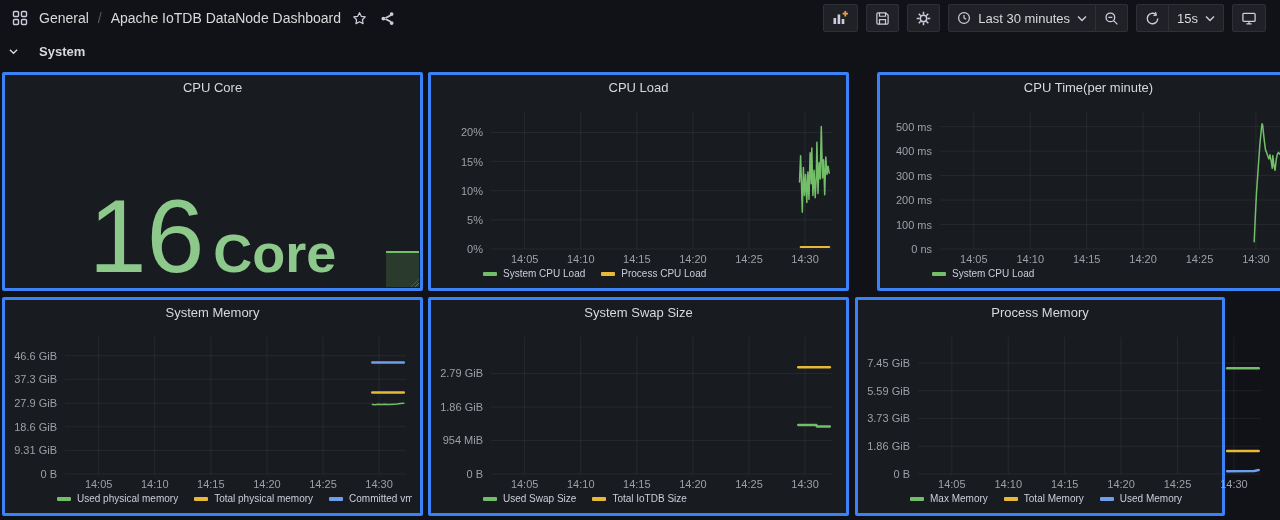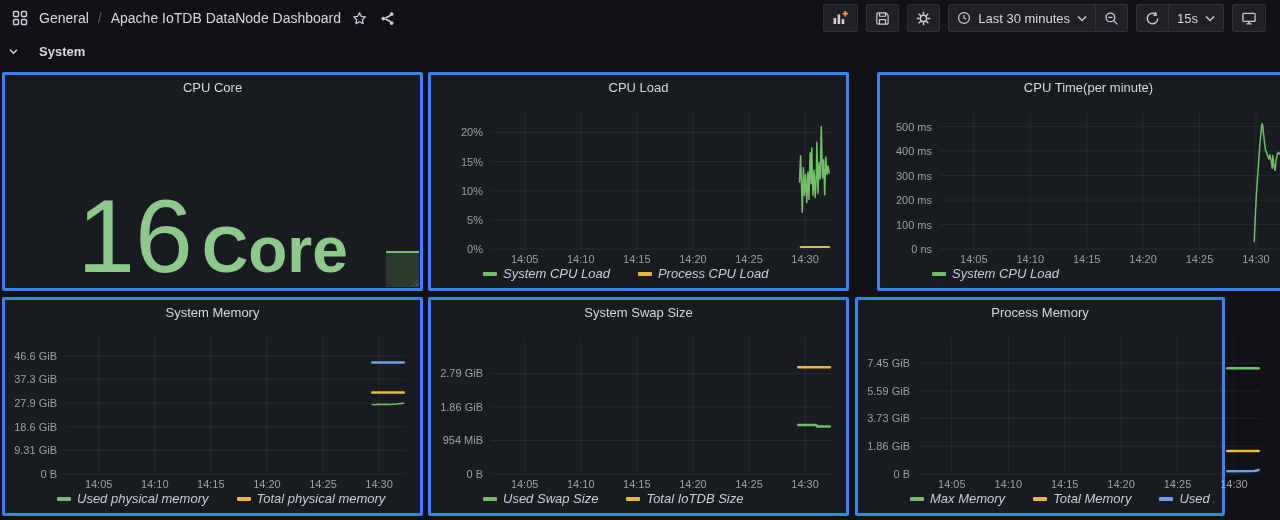--- a/index.html
+++ b/index.html
@@ -33,28 +33,28 @@
     position:absolute; background:#181b1f; border:3px solid #3b82f6; border-radius:2px;
     display:flex; flex-direction:column;
   }
   .panel-title {
     flex:none; height:25px; display:flex; align-items:center; justify-content:center;
     font-size:13px; font-weight:500; color:#d8d9da; cursor:pointer;
   }
   .panel-body { flex:1; min-height:0; display:flex; flex-direction:column; padding:0 8px 5px 8px; }
   .chart { flex:1; min-height:0; }
   svg text { font-family:"Liberation Sans", sans-serif; font-size:11px; fill:#9da0a6; }
-  .legend { flex:none; height:19px; display:flex; align-items:center; gap:28px; padding-left:44px; font-size:13px; color:#ccccdc; overflow:hidden;font-style:italic; }
+  .legend { flex:none; height:19px; display:flex; align-items:center; gap:16px; padding-left:44px; font-size:10px; color:#ccccdc; overflow:hidden; }
   .legend-item { display:flex; align-items:center; gap:6px; cursor:pointer; white-space:nowrap; }
   .legend-swatch { width:14px; height:4px; border-radius:1px; }
   
   .stat-body { position:relative; flex:1; display:flex; align-items:baseline; justify-content:center; }
   .stat-group { display:flex; align-items:baseline; margin-top:84px; }
   .stat-value { font-size:104px; font-weight:400; line-height:1; }
-  .stat-unit  { font-size:64px;  font-weight:700; line-height:1; margin-left:9px; }
+  .stat-unit  { font-size:54px;  font-weight:700; line-height:1; margin-left:9px; }
   .stat-spark {
     position:absolute; right:1px; bottom:1px; width:33px; height:36px;
     background:rgba(115,191,105,0.20); border-top:2px solid #73bf69;
   }
   .resize-corner {
     position:absolute; right:1px; bottom:1px; width:8px; height:8px;
     clip-path:polygon(100% 0,100% 100%,0 100%);
     background:repeating-linear-gradient(135deg, transparent 0 2px, #6a6d73 2px 3px);
     cursor:nwse-resize;
   }

